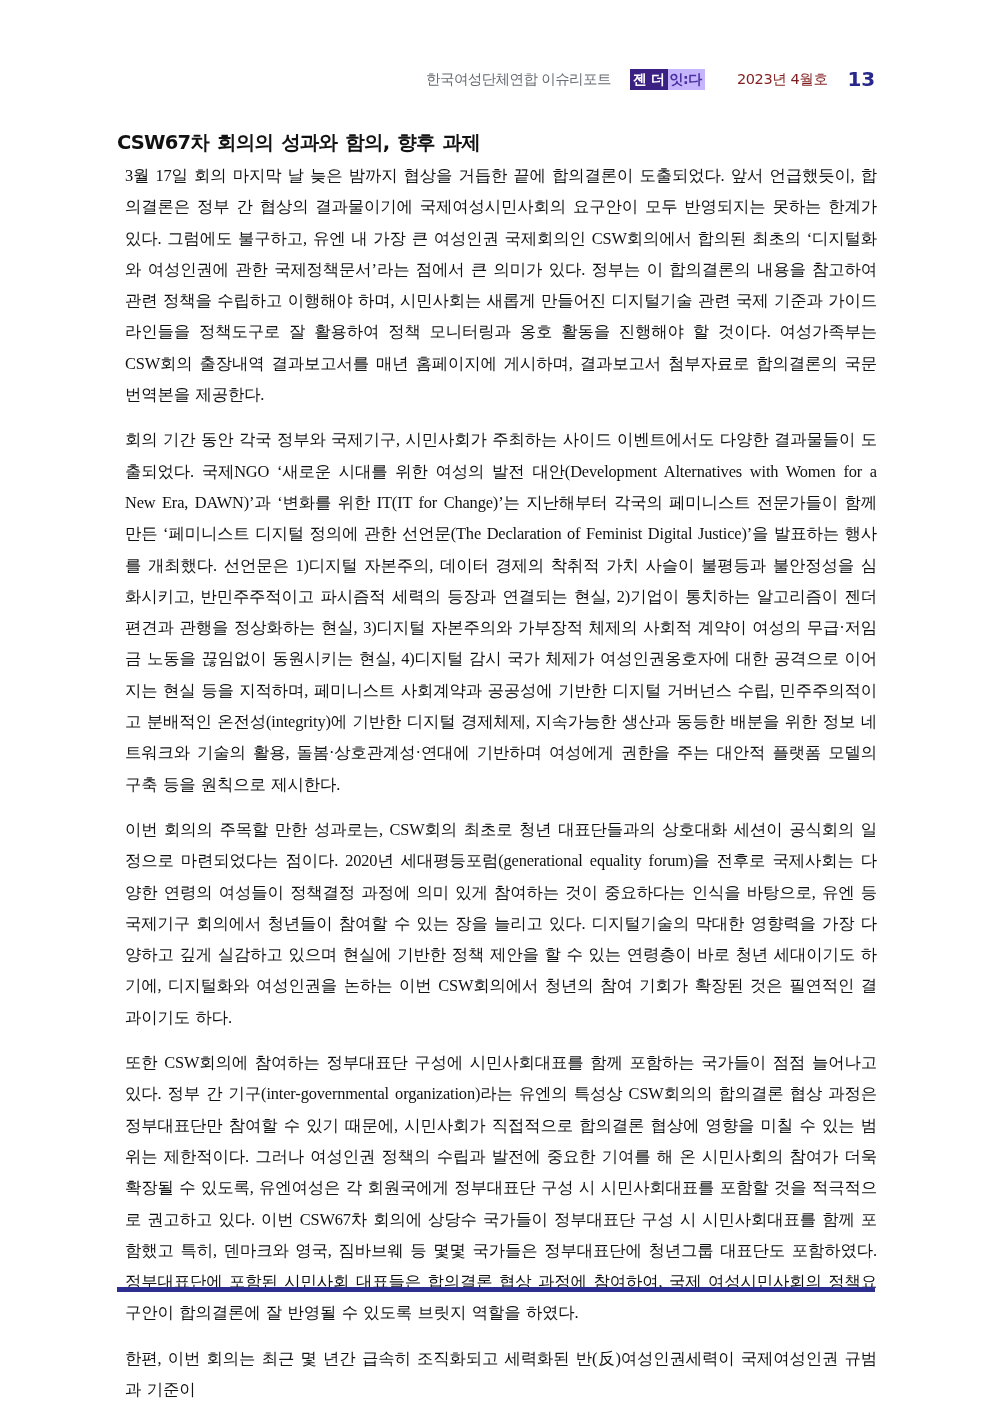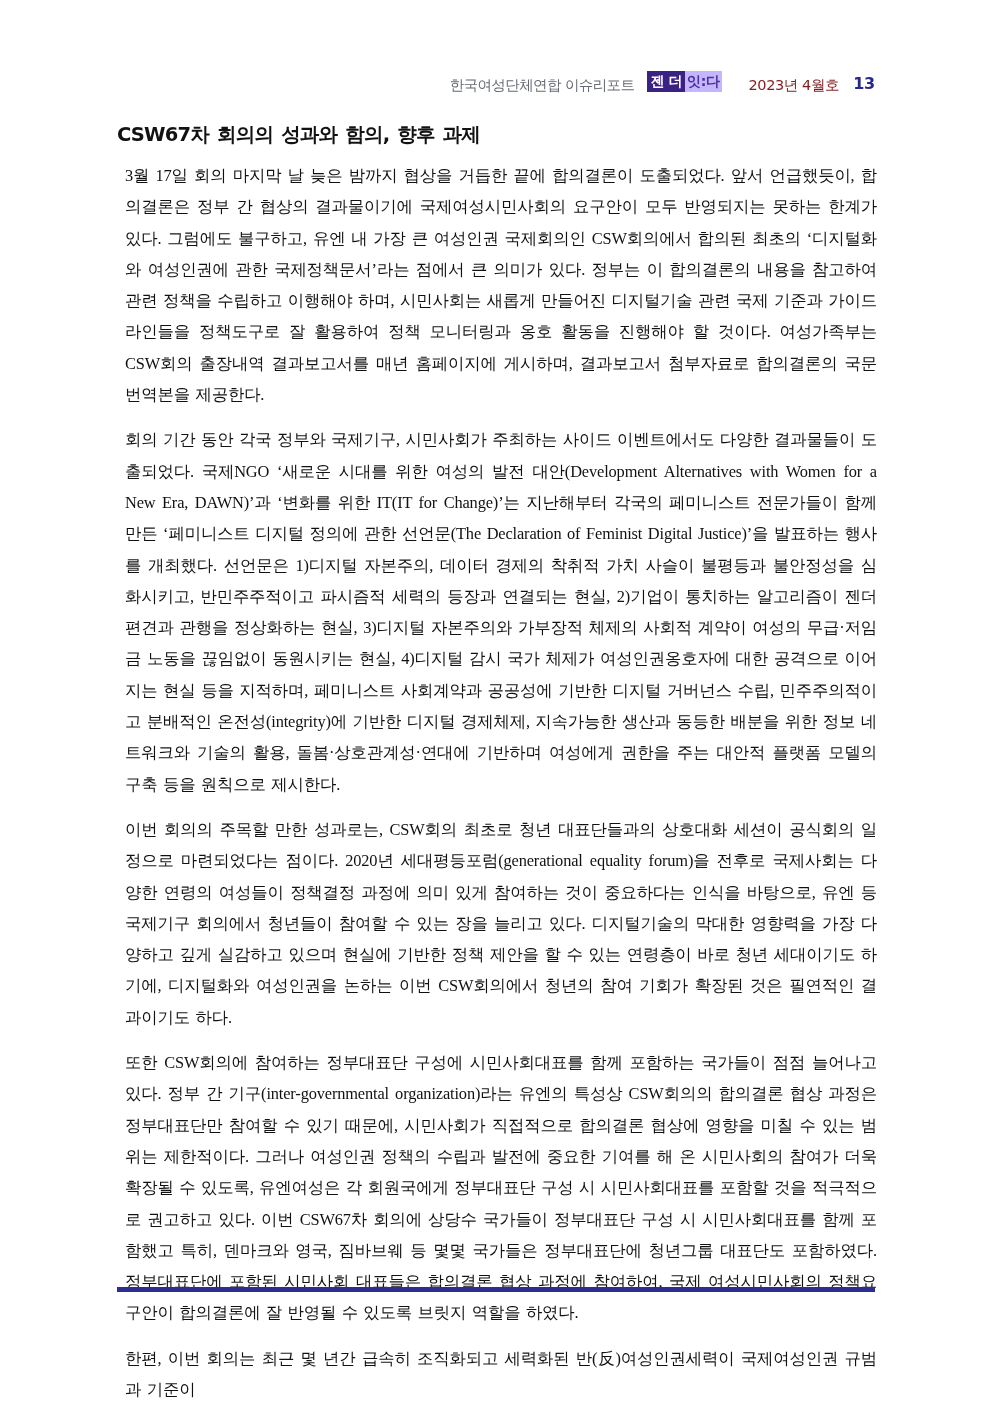--- a/index.html
+++ b/index.html
@@ -25,23 +25,23 @@
   }
 
   
   .running-header {
     position: absolute;
     top: 66px;
     left: 117px;
     width: 758px;
     height: 26px;
     display: flex;
-    align-items: flex-end;
+    align-items: center;
     justify-content: flex-end;
-    gap: 3px;
+    gap: 9px;
     font-size: 15.5px;
     letter-spacing: -0.2px;
     white-space: nowrap;
   }
   .rh-pub {
     color: #666a72;
     font-family: "DejaVu Sans", "Liberation Sans", sans-serif;
     font-size: 14.5px;
     letter-spacing: -0.6px;
     margin-right: 10px;
@@ -73,37 +73,36 @@
     font-family: "DejaVu Sans", "Liberation Sans", sans-serif;
     font-size: 14.5px;
     letter-spacing: -0.4px;
     margin-right: 11px;
     line-height: 1;
   }
   .rh-pageno {
     color: #28288c;
     font-family: "DejaVu Sans", "Liberation Sans", sans-serif;
     font-weight: 700;
-    font-size: 16px;
+    font-size: 20px;
     line-height: 1;
   }
 
   
   .section-heading {
     position: absolute;
     top: 113px;
     left: 117px;
     width: 760px;
     font-family: "DejaVu Sans", "Liberation Sans", sans-serif;
     font-weight: 700;
     font-size: 19.5px;
     letter-spacing: -0.8px;
     color: #121212;
     word-spacing: 2px;
-    margin-top: 8px;
   }
 
   
   .body-col {
     position: absolute;
     top: 160px;
     left: 117px;
     width: 760px;
   }
   .body-col p {

